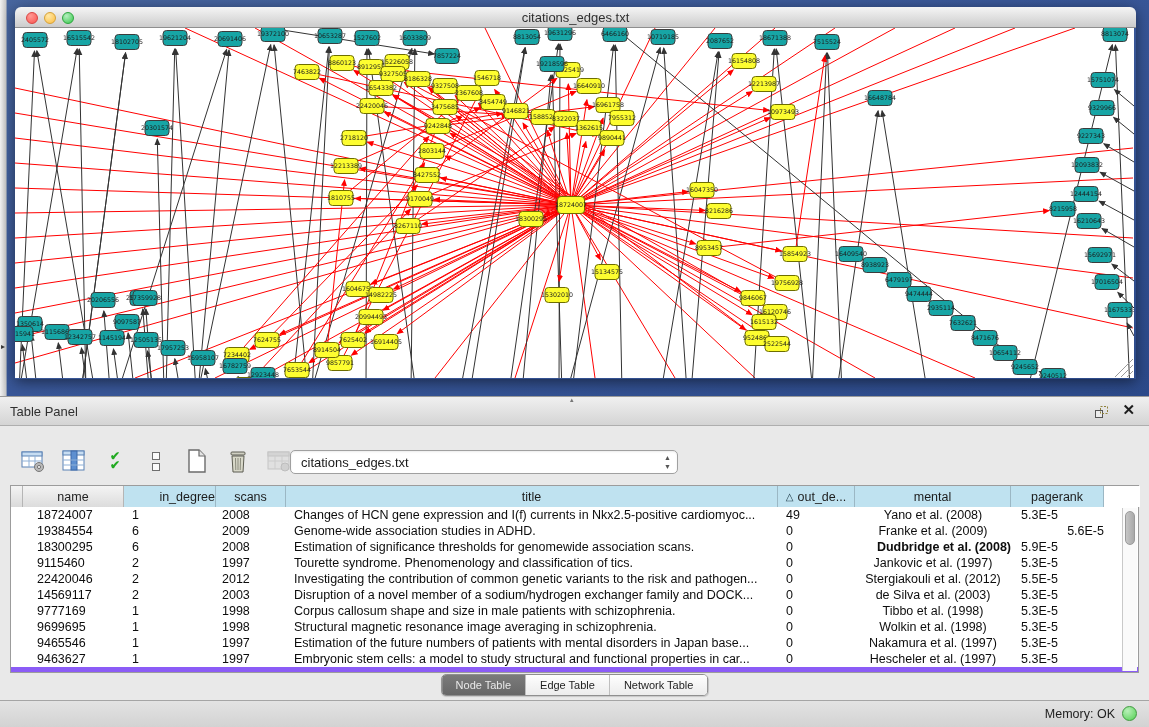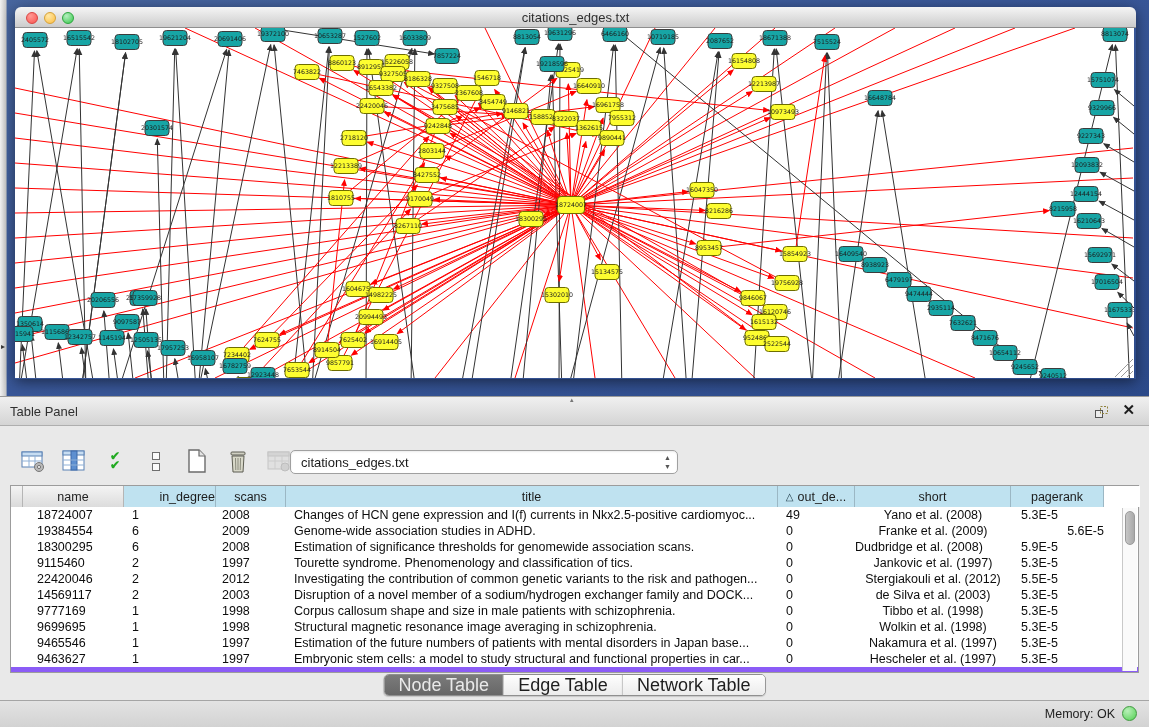--- a/index.html
+++ b/index.html
@@ -64,21 +64,21 @@
   .trow { display:flex; height:16px; align-items:center; color:#0d0d0d; background:#fff; }
   .tcell { overflow:hidden; white-space:nowrap; text-overflow:clip; height:16px; line-height:16px;}
   .vsb { position:absolute; right:1px; top:22px; width:15px; height:163px; background:#fafafa;
          border-left:1px solid #c9c9c9; }
   .vsb .thumb { position:absolute; left:2px; top:3px; width:10px; height:34px; border-radius:6px;
          background:linear-gradient(90deg,#c6c6c6,#a9a9a9); border:1px solid #9a9a9a;}
 
   .seg-tabs { position:absolute; left:50%; transform:translateX(-50%); top:674px; height:22px;
               display:inline-flex; border:1px solid #8f8f8f; border-radius:5px; overflow:hidden;
               background:#fff; box-shadow:0 1px 1px rgba(0,0,0,.15); }
-  .seg { padding:2px 14px; font-size:18px; line-height:17px; color:#1e1e1e; cursor:pointer;
+  .seg { padding:2px 14px; font-size:11px; line-height:17px; color:#1e1e1e; cursor:pointer;
          background:linear-gradient(#fefefe,#ececec); border-right:1px solid #b9b9b9; }
   .seg:last-child { border-right:none; }
   .seg.selected { background:linear-gradient(#7b7b7b,#676767); color:#e9e9e9; }
 
   .statusbar { position:absolute; left:0; top:700px; width:1149px; height:42px;
                background:linear-gradient(#e3e3e3,#c9c9c9); border-top:1px solid #a5a5a5; }
   .mem { position:absolute; right:34px; top:6px; font-size:12.5px; color:#1d1d1d; }
   .mem-dot { position:absolute; right:12px; top:5px; width:15px; height:15px; border-radius:50%;
              border:1px solid #3f9a3f; }
 </style>
@@ -851,21 +851,21 @@
           <span>scans</span>
         </div>
         <div class="hcell" style="flex: 0 0 492px;">
           <span>title</span>
         </div>
         <div class="hcell" style="flex: 0 0 77px;">
           <span class="sort-tri">△</span>
           <span>out_de...</span>
         </div>
         <div class="hcell" style="flex: 0 0 156px;">
-          <span>short</span>
+          <span>mental</span>
         </div>
         <div class="hcell" style="flex: 0 0 93px;">
           <span>pagerank</span>
         </div>
         <div class="hcell rest" style="background: rgb(255, 255, 255);"></div>
       </div>
     <div class="rows" id="rows">
         <div class="trow">
           <div class="tcell" style="flex: 0 0 12px;"></div>
           <div class="tcell" style="flex: 0 0 101px; padding-left: 14px;">18724007</div>
@@ -886,21 +886,21 @@
           <div class="tcell" style="flex: 0 0 156px; text-align: center;">Franke et al. (2009)</div>
           <div class="tcell" style="flex: 0 0 93px; padding-left: 10px; text-align: right;">5.6E-5</div>
         </div>
         <div class="trow">
           <div class="tcell" style="flex: 0 0 12px;"></div>
           <div class="tcell" style="flex: 0 0 101px; padding-left: 14px;">18300295</div>
           <div class="tcell" style="flex: 0 0 92px; padding-left: 8px;">6</div>
           <div class="tcell" style="flex: 0 0 70px; padding-left: 6px;">2008</div>
           <div class="tcell" style="flex: 0 0 492px; padding-left: 8px;">Estimation of significance thresholds for genomewide association scans.</div>
           <div class="tcell" style="flex: 0 0 77px; padding-left: 8px;">0</div>
-          <div class="tcell" style="flex: 0 0 156px; text-align: left;">Dudbridge et al. (2008)</div>
+          <div class="tcell" style="flex: 0 0 156px; text-align: right; font-weight: bold;">Dudbridge et al. (2008)</div>
           <div class="tcell" style="flex: 0 0 93px; padding-left: 10px;">5.9E-5</div>
         </div>
         <div class="trow">
           <div class="tcell" style="flex: 0 0 12px;"></div>
           <div class="tcell" style="flex: 0 0 101px; padding-left: 14px;">9115460</div>
           <div class="tcell" style="flex: 0 0 92px; padding-left: 8px;">2</div>
           <div class="tcell" style="flex: 0 0 70px; padding-left: 6px;">1997</div>
           <div class="tcell" style="flex: 0 0 492px; padding-left: 8px;">Tourette syndrome. Phenomenology and classification of tics.</div>
           <div class="tcell" style="flex: 0 0 77px; padding-left: 8px;">0</div>
           <div class="tcell" style="flex: 0 0 156px; text-align: center;">Jankovic et al. (1997)</div>

